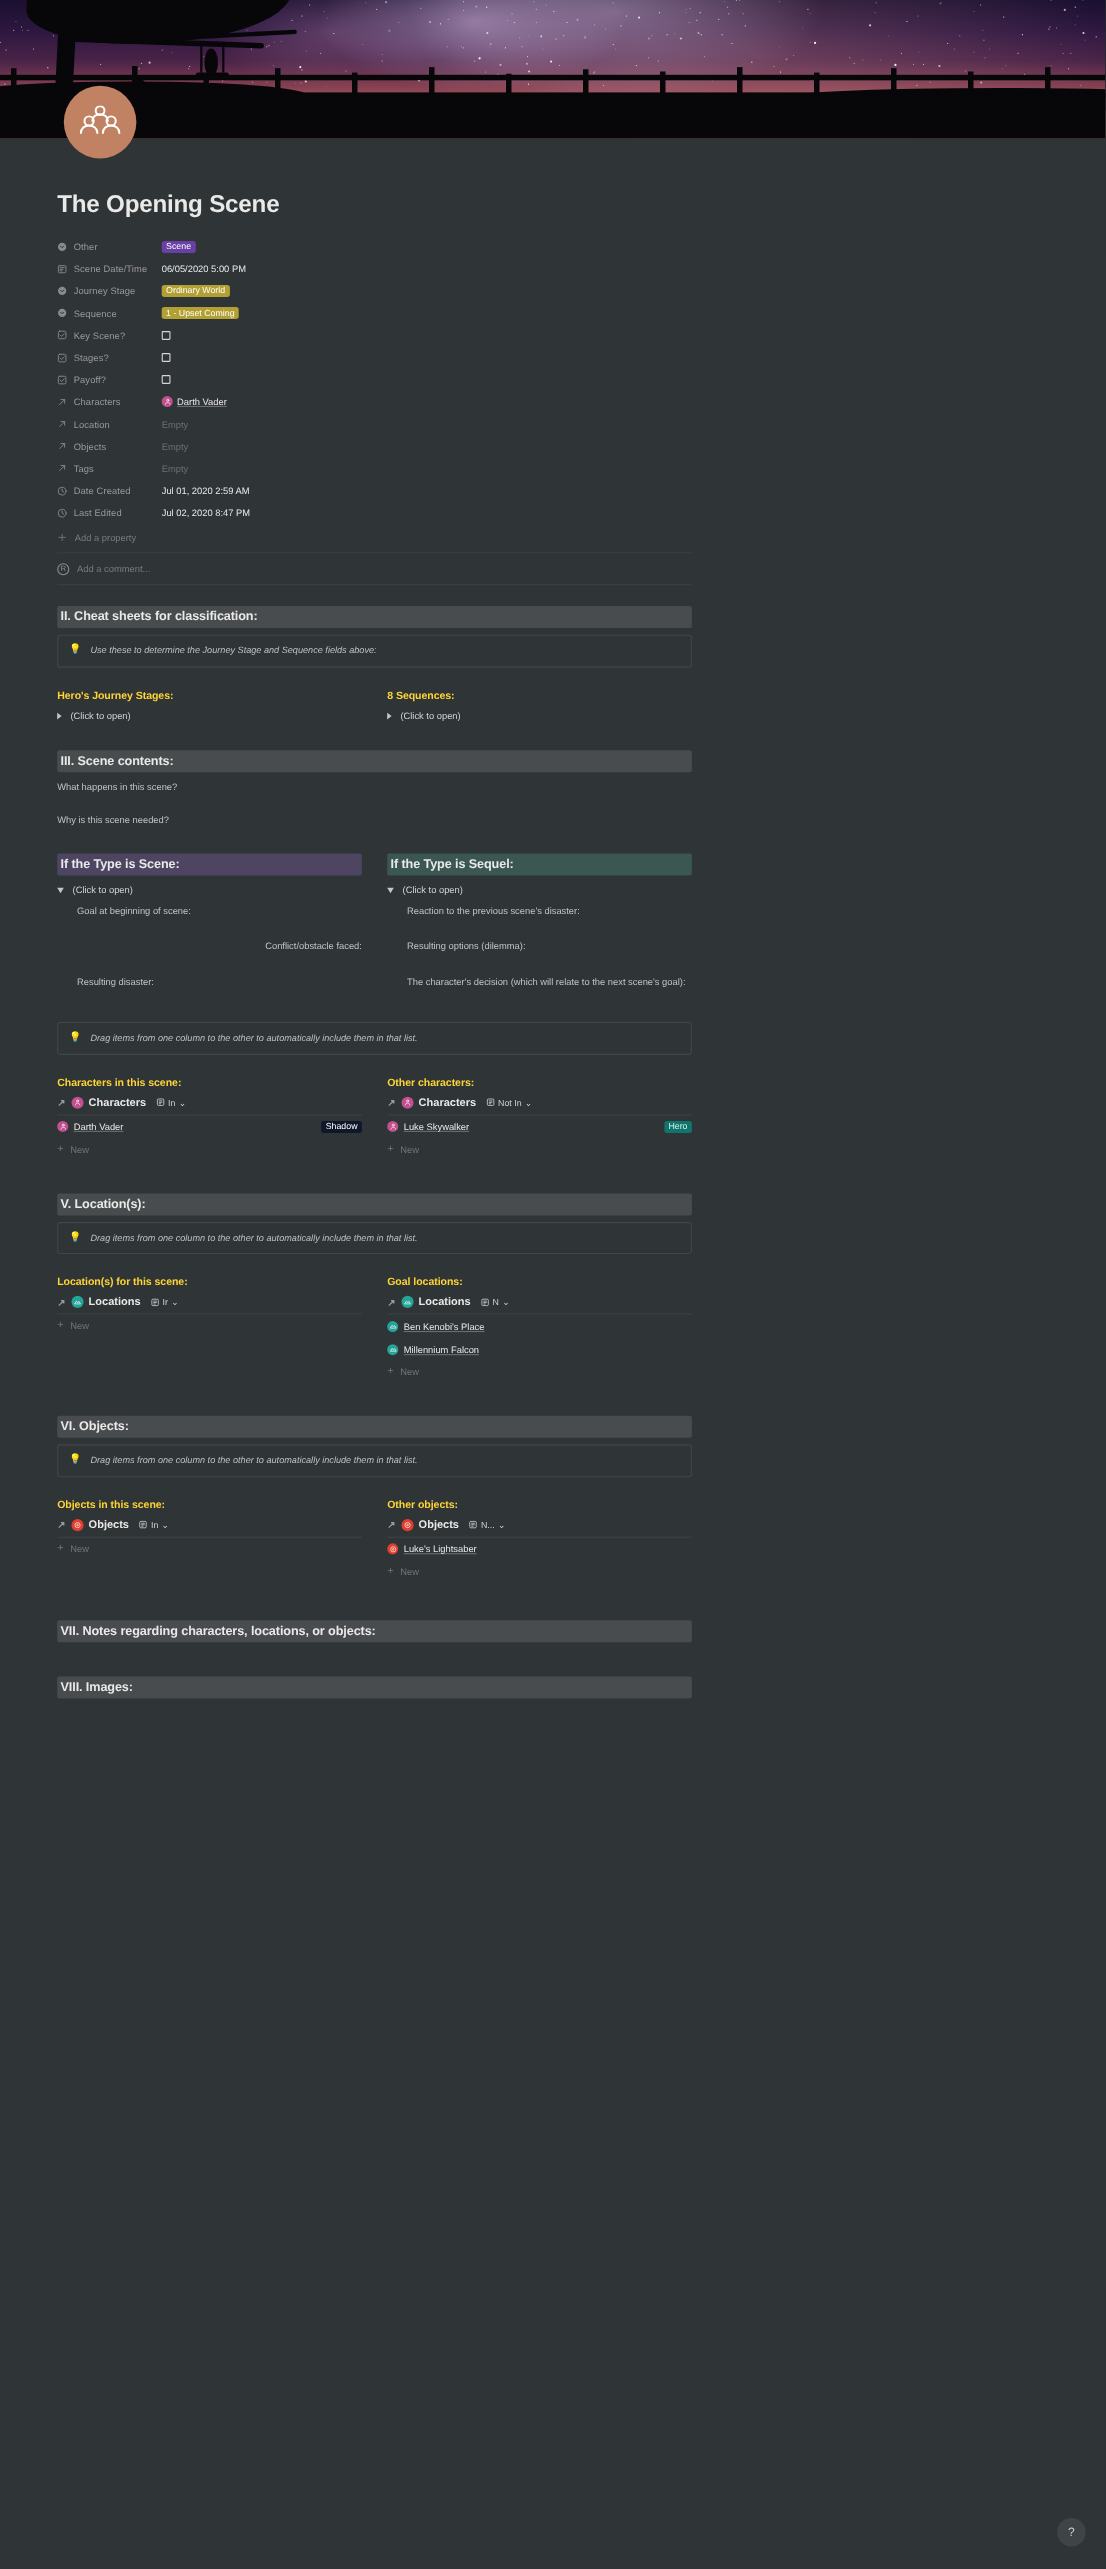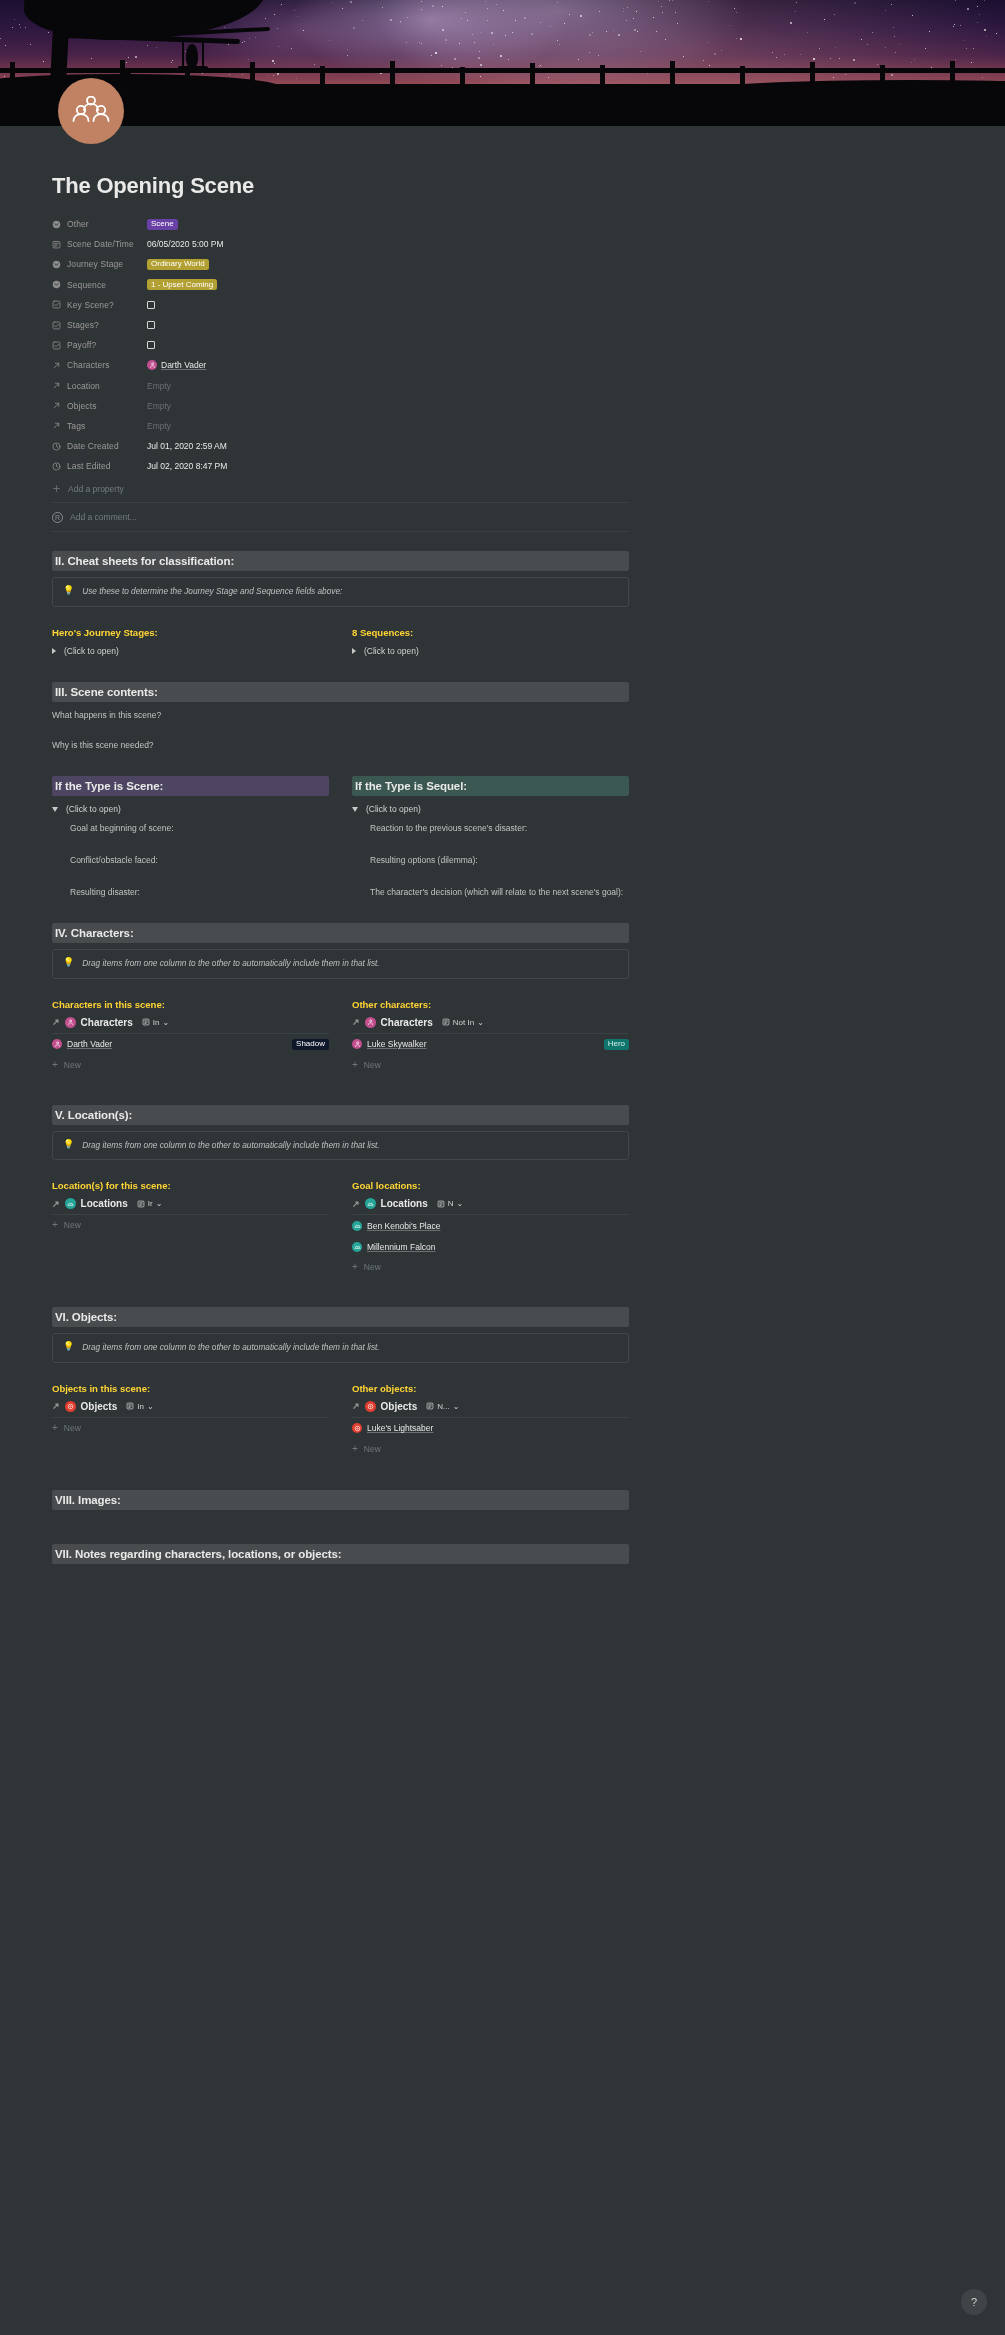--- a/index.html
+++ b/index.html
@@ -766,21 +766,21 @@
 
     <div class="two-col">
       <div class="col">
         <div class="banner purple">If the Type is Scene:</div>
         <div class="toggle-row">
           <span class="tri open"></span>
           <span>(Click to open)</span>
         </div>
         <div id="scene-fields">
             <div class="qtext" style="margin-left: 18px; margin-top: 9px;">Goal at beginning of scene:</div>
-            <div class="qtext" style="margin-left: 18px; margin-top: 22px;">Conflict/obstacle faced:</div>
+            <div class="qtext" style="margin-left: 18px; margin-top: 22px; text-align: right;">Conflict/obstacle faced:</div>
             <div class="qtext" style="margin-left: 18px; margin-top: 22px;">Resulting disaster:</div>
           </div>
       </div>
       <div class="col">
         <div class="banner green">If the Type is Sequel:</div>
         <div class="toggle-row">
           <span class="tri open"></span>
           <span>(Click to open)</span>
         </div>
         <div id="sequel-fields">
@@ -789,21 +789,20 @@
             <div class="qtext" style="margin-left: 18px; margin-top: 22px;">The character's decision (which will relate to the next scene's goal):</div>
           </div>
       </div>
     </div>
   </div>
 
   <div class="spacer-26"></div>
 
   <div id="db-sections">
       <div class="wide">
-        <div class="banner">IV. Characters:</div>
         <div class="callout">
           <span class="bulb">💡</span>
           <span class="ctext">Drag items from one column to the other to automatically include them in that list.</span>
         </div>
         <div class="spacer-20"></div>
         <div class="two-col">
           <div class="col">
             <div class="subhead">Characters in this scene:</div>
             <div class="coll-head">
               <span class="lnk-arrow">↗</span>
@@ -1029,23 +1028,23 @@
             </div>
             <div class="coll-new">
               <span class="plus">+</span>
               <span>New</span>
             </div>
           </div>
         </div>
       </div>
     </div>
 
+  <div class="wide" style="margin-top:34px;">
+    <div class="banner">VII. Notes regarding characters, locations, or objects:</div>
+  </div>
+
   <div class="wide" style="margin-top:31px;">
     <div class="banner">VIII. Images:</div>
   </div>
 
-  <div class="wide" style="margin-top:34px;">
-    <div class="banner">VII. Notes regarding characters, locations, or objects:</div>
-  </div>
-
 </div>
 
 <div class="help">?</div>
 
 </body></html>

